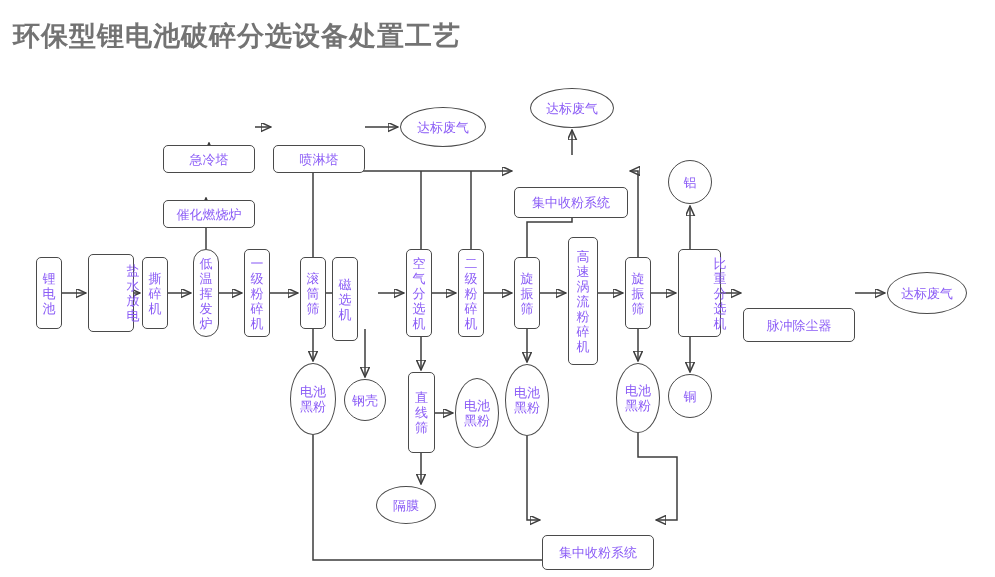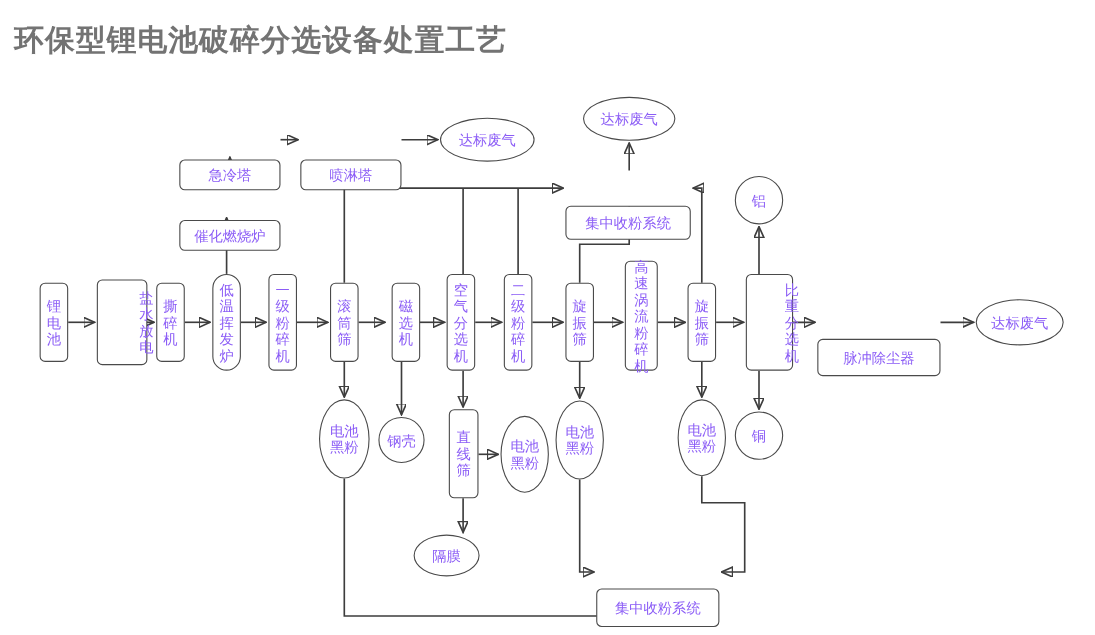--- a/index.html
+++ b/index.html
@@ -98,33 +98,33 @@
     </div>
   <div class="node vbox" style="left:193px;top:249px;width:26px;height:88px;border-radius:13px;">
       <span class="lbl">低温挥发炉</span>
     </div>
   <div class="node vbox" style="left:244px;top:249px;width:26px;height:88px;">
       <span class="lbl">一级粉碎机</span>
     </div>
   <div class="node vbox" style="left:300px;top:257px;width:26px;height:72px;">
       <span class="lbl">滚筒筛</span>
     </div>
-  <div class="node vbox" style="left:356px;top:257px;width:26px;height:72px;">
+  <div class="node vbox" style="left:332px;top:257px;width:26px;height:84px;">
       <span class="lbl">磁选机</span>
     </div>
   <div class="node vbox" style="left:406px;top:249px;width:26px;height:88px;">
       <span class="lbl">空气分选机</span>
     </div>
   <div class="node vbox" style="left:458px;top:249px;width:26px;height:88px;">
       <span class="lbl">二级粉碎机</span>
     </div>
   <div class="node vbox" style="left:514px;top:257px;width:26px;height:72px;">
       <span class="lbl">旋振筛</span>
     </div>
-  <div class="node vbox" style="left:568px;top:237px;width:30px;height:100px;">
+  <div class="node vbox" style="left:568px;top:237px;width:30px;height:128px;">
       <span class="lbl">高速涡流粉碎机</span>
     </div>
   <div class="node vbox" style="left:625px;top:257px;width:26px;height:72px;">
       <span class="lbl">旋振筛</span>
     </div>
   <div class="node vbox" style="left:678px;top:249px;width:26px;height:88px;padding-left:41px;">
       <span class="lbl">比重分选机</span>
     </div>
   <div class="node hbox" style="left:743px;top:276px;width:112px;height:34px;">
       <span class="lbl">脉冲除尘器</span>

